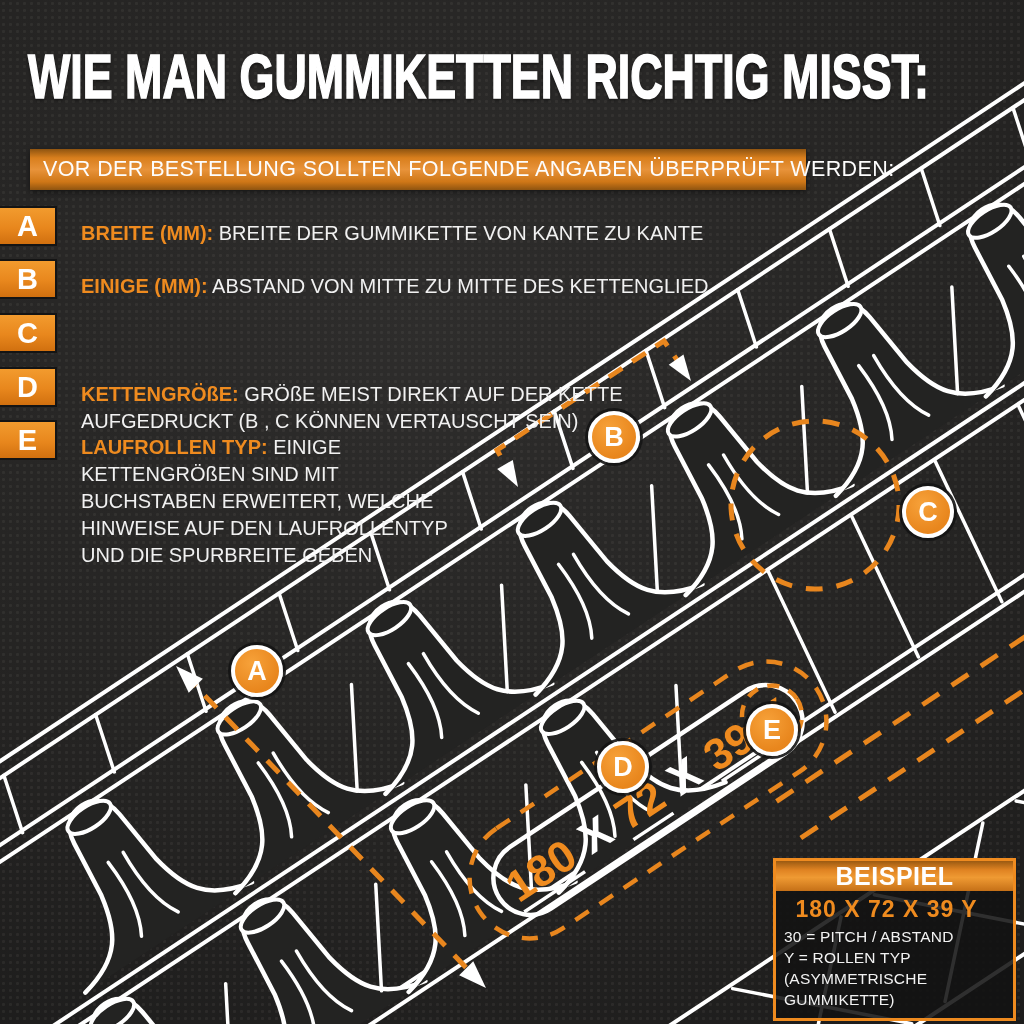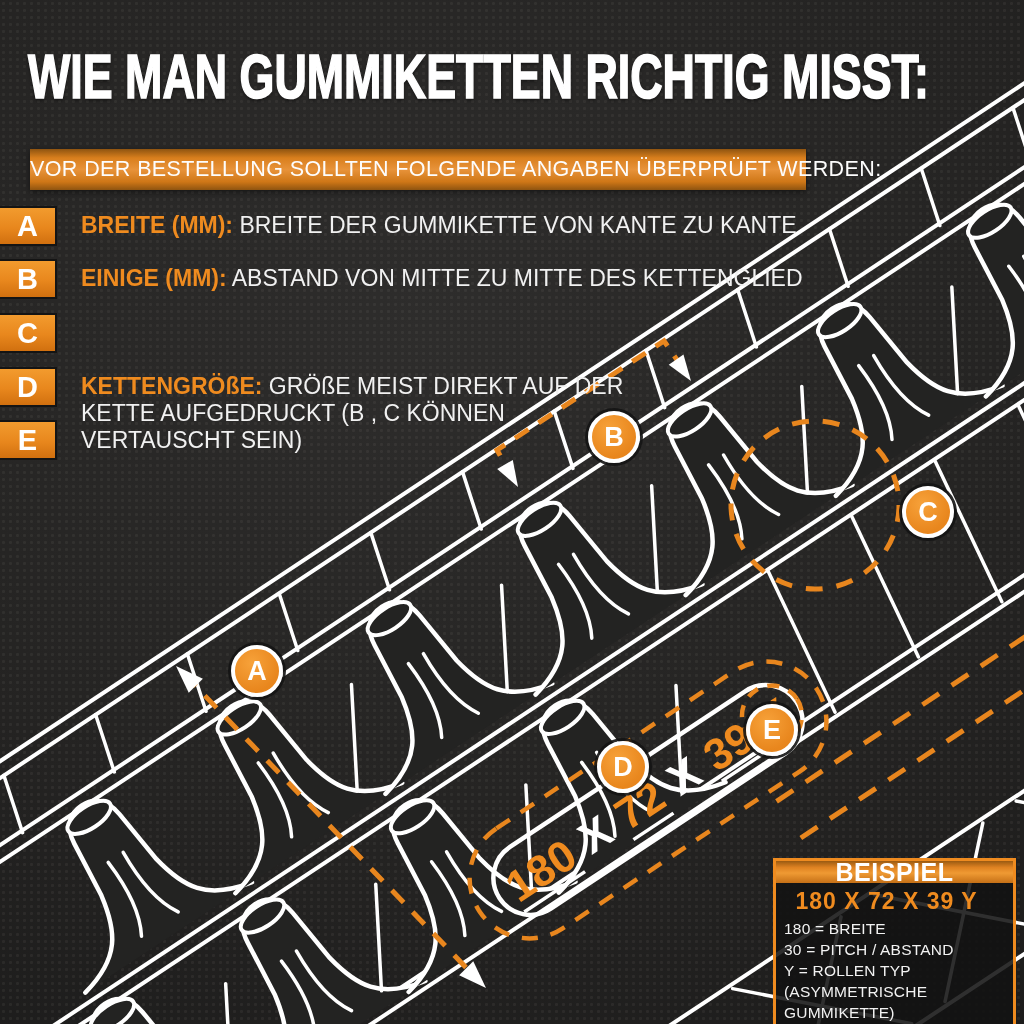--- a/index.html
+++ b/index.html
@@ -22,44 +22,44 @@
     transform:scale(0.80,1.12);transform-origin:left top;
     -webkit-text-stroke:1.5px #ffffff;
     text-shadow:0 2px 4px rgba(0,0,0,.6);
   }
   .banner{
     position:absolute;left:30px;top:149px;width:776px;height:41px;z-index:3;
     background:linear-gradient(180deg,#8f5410 0%, #d97f1d 22%, #e8933a 50%, #cf7717 80%, #8f5410 100%);
     display:flex;align-items:center;
     box-shadow:0 2px 6px rgba(0,0,0,.5);
   }
-  .banner span{color:#fdfdfd;font-size:21.5px;font-weight:400;letter-spacing:.4px;white-space:nowrap;}
+  .banner span{color:#fdfdfd;font-size:21.5px;font-weight:400;letter-spacing:.4px;padding-left:13px;white-space:nowrap;}
   .check-row{position:absolute;left:0;z-index:3;display:flex;align-items:flex-start;}
   .letter-chip{
     width:57px;height:40px;flex:0 0 57px;
     background:linear-gradient(180deg,#f29b2e 0%,#e8871d 55%,#d1700f 100%);
     border:2px solid #141414;border-left:none;box-sizing:border-box;
     display:flex;align-items:center;justify-content:center;
     color:#fff;font-size:29px;font-weight:700;
   }
-  .check-text{margin:0 0 0 24px;padding-top:6px;color:#f1f1f1;font-size:23px;line-height:27px;}
+  .check-text{margin:8px 0 0 24px;padding-top:6px;color:#f1f1f1;font-size:20px;line-height:27px;}
   .check-text .term{color:#ef8b1f;font-weight:700;}
   .marker{
     position:absolute;z-index:4;width:44px;height:44px;border-radius:50%;
     background:radial-gradient(circle at 38% 32%, #f7a23a, #e8861d 70%);
     border:4px solid #ffffff;box-shadow:0 0 0 3px rgba(20,20,20,.9);
     display:flex;align-items:center;justify-content:center;
     color:#fff;font-size:27px;font-weight:700;
   }
   .example-box{
     position:absolute;left:773px;top:858px;width:243px;z-index:4;
     border:3px solid #ef8b1f;background:rgba(18,18,18,.88);box-sizing:border-box;
   }
   .example-header{
-    height:22px;margin:-0px;display:flex;align-items:center;justify-content:center;
+    height:30px;margin:-0px;display:flex;align-items:center;justify-content:center;
     background:linear-gradient(180deg,#9a5a12 0%, #e08322 30%, #ef9a33 55%, #c57017 100%);
     color:#fff;font-size:25px;font-weight:700;letter-spacing:.5px;
   }
   .example-code{
     text-align:center;color:#ef8b1f;font-size:23px;font-weight:700;letter-spacing:1px;
     padding:5px 16px 3px 0;
   }
   .example-lines{padding:0 8px 8px 8px;}
   .example-lines div{color:#f2f2f2;font-size:15.5px;line-height:21px;letter-spacing:.2px;}
 </style>
@@ -162,31 +162,34 @@
   </div>
   <div class="check-row" style="top:367px;">
     <div class="letter-chip">D</div>
     <p class="check-text" style="width:565px;">
       <span class="term">KETTENGRÖßE:</span>
       <span>GRÖßE MEIST DIREKT AUF DER KETTE AUFGEDRUCKT (B , C KÖNNEN VERTAUSCHT SEIN)</span>
     </p>
   </div>
   <div class="check-row" style="top:420px;">
     <div class="letter-chip">E</div>
+    <p class="check-text" style="width:395px;">
+      <span class="term">LAUFROLLEN TYP:</span>
+      <span>EINIGE KETTENGRÖßEN SIND MIT BUCHSTABEN ERWEITERT, WELCHE HINWEISE AUF DEN LAUFROLLENTYP UND DIE SPURBREITE GEBEN</span>
+    </p>
   </div>
 
   <div class="marker" style="left:231px;top:645px;">A</div>
   <div class="marker" style="left:588px;top:411px;">B</div>
   <div class="marker" style="left:902px;top:486px;">C</div>
   <div class="marker" style="left:597px;top:741px;">D</div>
   <div class="marker" style="left:746px;top:704px;">E</div>
 
   <div class="example-box">
     <div class="example-header">BEISPIEL</div>
     <div class="example-code">180 X 72 X 39 Y</div>
     <div class="example-lines">
-      <div>180 = BREITE</div>
       <div>30 = PITCH / ABSTAND</div>
       <div>Y = ROLLEN TYP (ASYMMETRISCHE GUMMIKETTE)</div>
     </div>
   </div>
 
 </div>
 
 </body></html>

